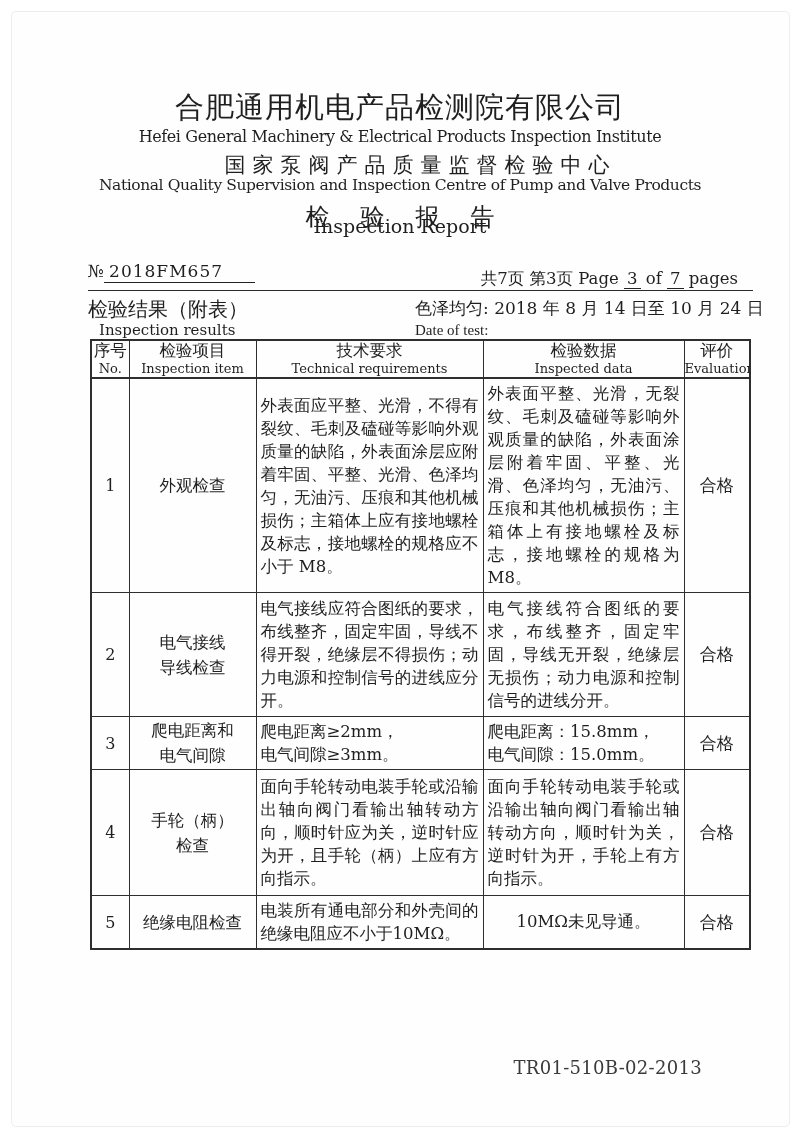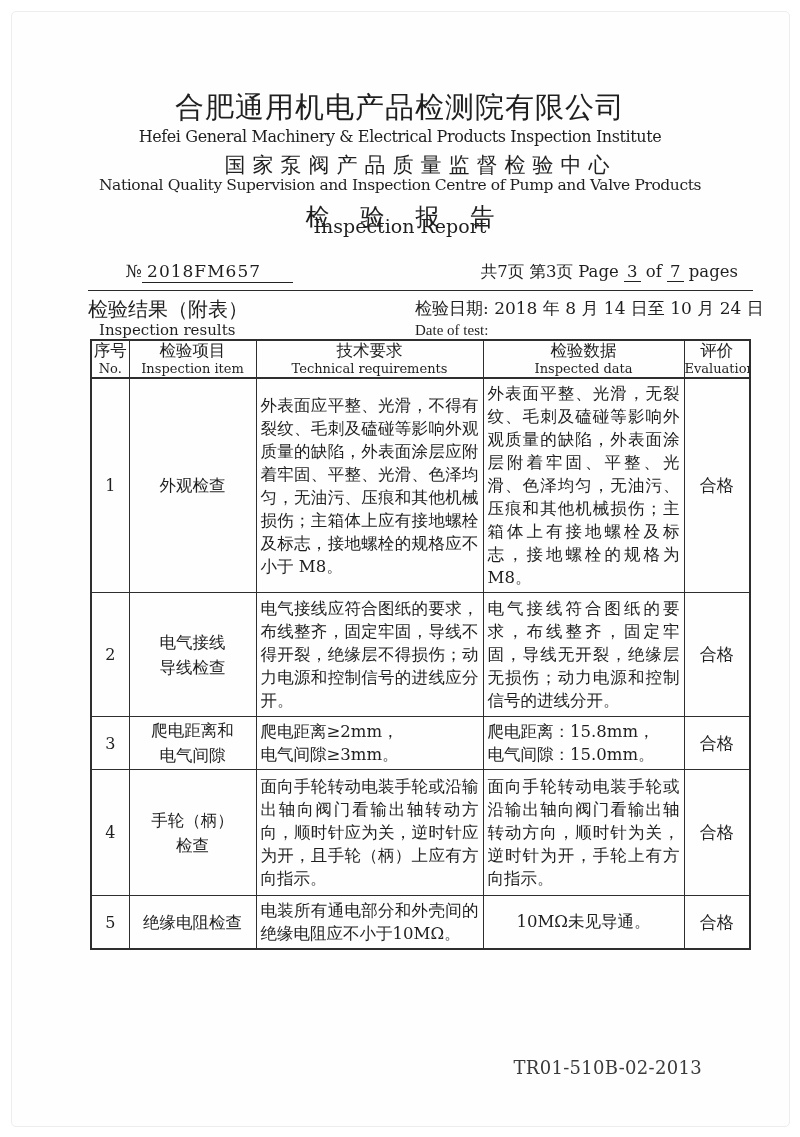--- a/index.html
+++ b/index.html
@@ -21,24 +21,24 @@
 
   
   .org-cn   { top:88px;  font-size:29px; letter-spacing:1px; font-weight:500; }
   .org-en   { top:127px; font-size:16px; letter-spacing:-0.4px; }
   .cent-cn  { top:151px; font-size:21px; letter-spacing:7px; padding-left:7px;margin-left:34px; }
   .cent-en  { top:176px; font-size:15.5px; letter-spacing:-0.4px; }
   .title-cn { top:201px; font-size:24px; letter-spacing:31px; padding-left:31px; font-weight:500; }
   .title-en { top:215px; font-size:19px; }
 
   
-  .no-line   { left:88px; top:261px; font-size:17px;margin-left:38px; }
+  .no-line   { left:88px; top:261px; font-size:17px; }
   .no-value  { display:inline-block; border-bottom:1px solid #222;
                padding:0 32px 1px 5px; letter-spacing:1px; }
-  .page-info { right:62px; top:261px; font-size:16.5px; text-align:right; }
+  .page-info { right:62px; top:268px; font-size:16.5px; text-align:right; }
   .page-info .u { display:inline-block; border-bottom:1px solid #222; padding:0 3px; }
   .divider   { left:88px; right:47px; top:290px; border-top:1.5px solid #2a2a2a; }
   .results-cn { left:88px;  top:296px; font-size:20px; }
   .results-en { left:88px;  top:321px; font-size:15px;margin-left:11px; }
   .date-cn    { left:415px; top:297px; font-size:17px; }
   .date-en    { left:415px; top:322px; font-size:15px;font-family:Liberation Serif, serif; }
 
   
   table.insp {
     position:absolute; left:90px; top:339px; width:659px;
@@ -89,21 +89,21 @@
   <span class="u">7</span>
   <span>pages</span>
 </div>
 
 <div class="abs divider"></div>
 
 <div class="abs results-cn">检验结果（附表）</div>
 <div class="abs results-en">Inspection results</div>
 
 <div class="abs date-cn">
-  <span>检验日期:</span>
+  <span>色泽均匀:</span>
   <span>2018 年 8 月 14 日至 10 月 24 日</span>
 </div>
 <div class="abs date-en">Date of test:</div>
 
 <table class="insp">
   <colgroup>
     <col style="width:38px">
       <col style="width:127px">
       <col style="width:227px">
       <col style="width:201px">

